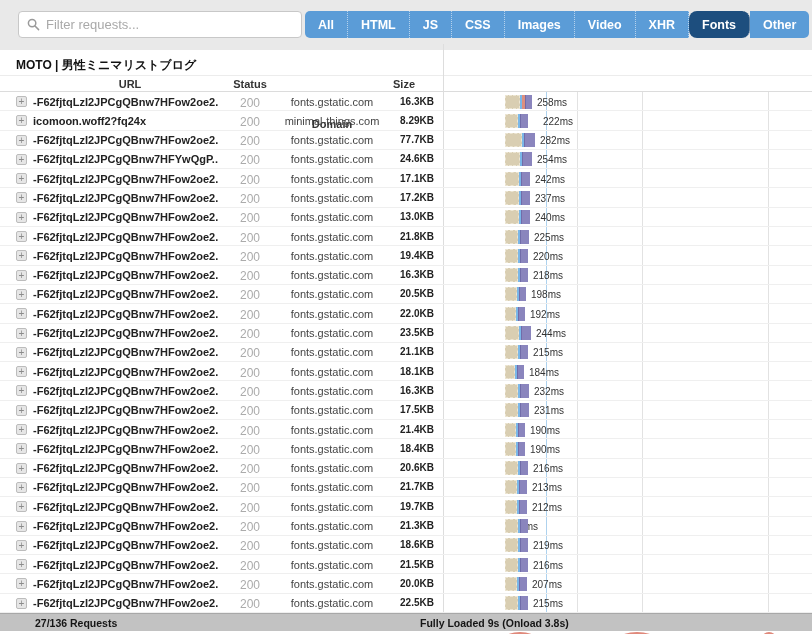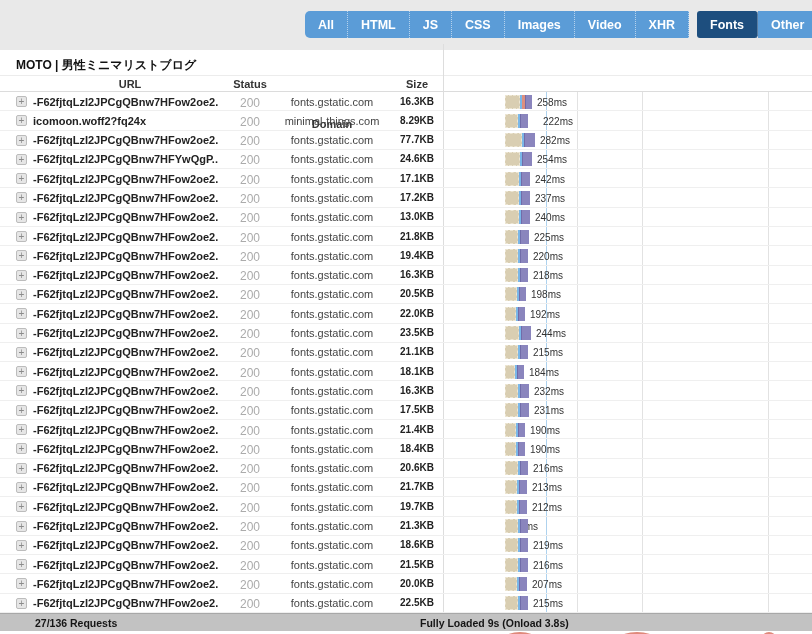--- a/index.html
+++ b/index.html
@@ -21,34 +21,34 @@
     font-family:"Liberation Sans", sans-serif; background:transparent;
   }
   .filter-input::placeholder { color:#a9a9a9; }
   .tabs { position:absolute; left:305px; top:11px; height:27px; display:flex; border-radius:5px; overflow:hidden; }
   .tab {
     background:#5b9cd7; color:#fff; font-size:12.5px; font-weight:bold;
     padding:0 13px; display:flex; align-items:center; cursor:pointer;
     border-right:1px dotted rgba(255,255,255,.55); white-space:nowrap;
   }
   .tab:last-child { border-right:none; }
-  .tab.selected { background:#1d4e7e; border-radius:3px;margin-left:8px; }
+  .tab.selected { background:#1d4e7e; border-radius:8px; }
   
   .page-label { position:absolute; top:57px; left:16px; font-size:12px; font-weight:bold; color:#111; }
   
   .thead {
     position:absolute; top:75px; left:0; width:812px; height:17px;
     border-top:1px solid #ececec; border-bottom:1px solid #dcdcdc;
     font-size:11px; font-weight:bold; color:#333;
   }
   .thead span { position:absolute; top:2px; text-align:center; }
   .th-url    { left:0;   width:260px; }
   .th-status { left:220px; width:60px; }
   .th-domain { left:272px; width:120px;margin-top:40px; }
-  .th-size   { left:388px; width:58px; }
+  .th-size   { left:375px; width:58px; }
   
   .vline { position:absolute; width:1px; background:#e2e2e2; z-index:1; }
   .vline.col-border { left:443px; top:44px; height:569px; background:#dddddd; }
   .vline.g1 { left:577px; top:92px; height:521px; }
   .vline.g2 { left:642px; top:92px; height:521px; }
   .vline.g3 { left:768px; top:92px; height:521px; }
   .onload-line { position:absolute; left:546px; top:92px; width:1px; height:521px; background:#aed2ee; z-index:1; }
   .sliver { top:631px !important; height:3px !important; }
   
   .rows { position:absolute; top:92px; left:0; width:812px; z-index:2; }
@@ -89,20 +89,27 @@
     border:2px solid #e0897b; border-radius:50%; background:transparent;
   }
   .arc1 { left:505px; width:30px; }
   .arc2 { left:620px; width:34px; }
   .arc3 { left:762px; width:14px; }
 </style>
 </head>
 <body>
 
 <div class="toolbar">
+  <div class="filter-box">
+    <svg class="search-icon" viewBox="0 0 14 14">
+      <circle cx="5.5" cy="5.5" r="4" fill="none" stroke="#9a9a9a" stroke-width="1.6"></circle>
+      <line x1="8.6" y1="8.6" x2="12.5" y2="12.5" stroke="#9a9a9a" stroke-width="1.6" stroke-linecap="round"></line>
+    </svg>
+    <input class="filter-input" type="text" placeholder="Filter requests..." style="">
+  </div>
   <div class="tabs" id="tabs">
       <div class="tab">All</div>
       <div class="tab">HTML</div>
       <div class="tab">JS</div>
       <div class="tab">CSS</div>
       <div class="tab">Images</div>
       <div class="tab">Video</div>
       <div class="tab">XHR</div>
       <div class="tab selected">Fonts</div>
       <div class="tab">Other</div>

